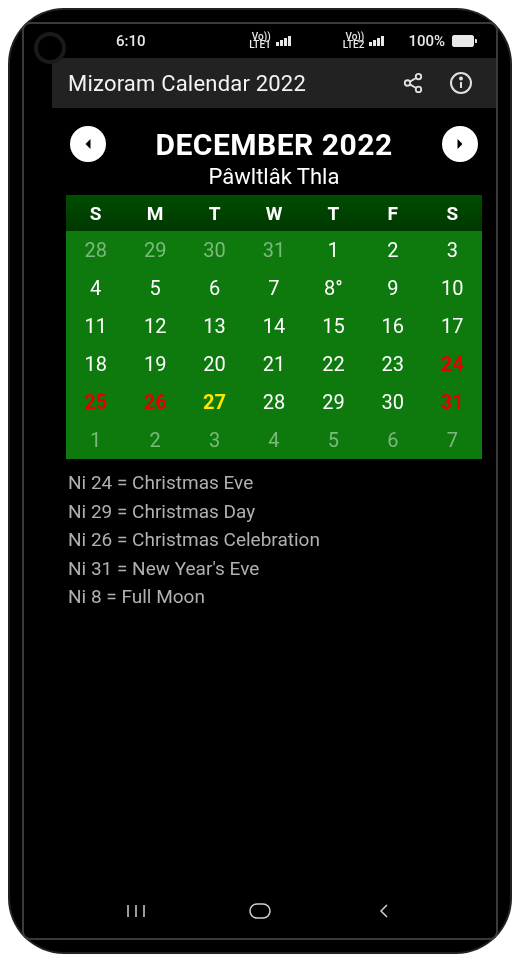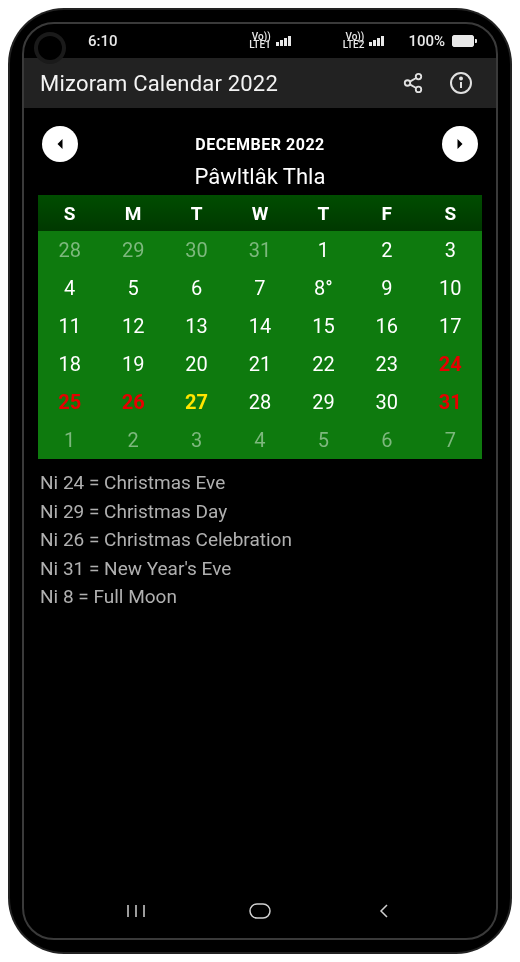--- a/index.html
+++ b/index.html
@@ -18,24 +18,25 @@
     background: #000;
     border-radius: 54px;
     padding: 12px;
     position: relative;
     box-shadow: 0 0 0 2px #222;
   }
   .phone-inner {
     width: 100%;
     height: 100%;
     background: #000;
-    border-radius: 32px;
+    border-radius: 8px;
     border: 2px solid #3a3a3a;
     overflow: hidden;
     position: relative;
+    padding-left: 28px;
   }
   .camera-hole {
     position: absolute;
     top: 26px;
     left: 28px;
     width: 24px;
     height: 24px;
     background: #000;
     border-radius: 50%;
     z-index: 10;
@@ -97,21 +98,21 @@
   .nav-circle {
     width: 36px; height: 36px;
     background: #fff;
     border-radius: 50%;
     display: flex; align-items: center; justify-content: center;
     color: #000;
     cursor: pointer;
   }
   .month-title {
     color: #fff;
-    font-size: 16px;
+    font-size: 30px;
     font-weight: 700;
     letter-spacing: 0.5px;
     text-align: center;
   }
   .month-sub {
     color: #fff;
     font-size: 22px;
     font-weight: 400;
     text-align: center;
     margin-top: 2px;

